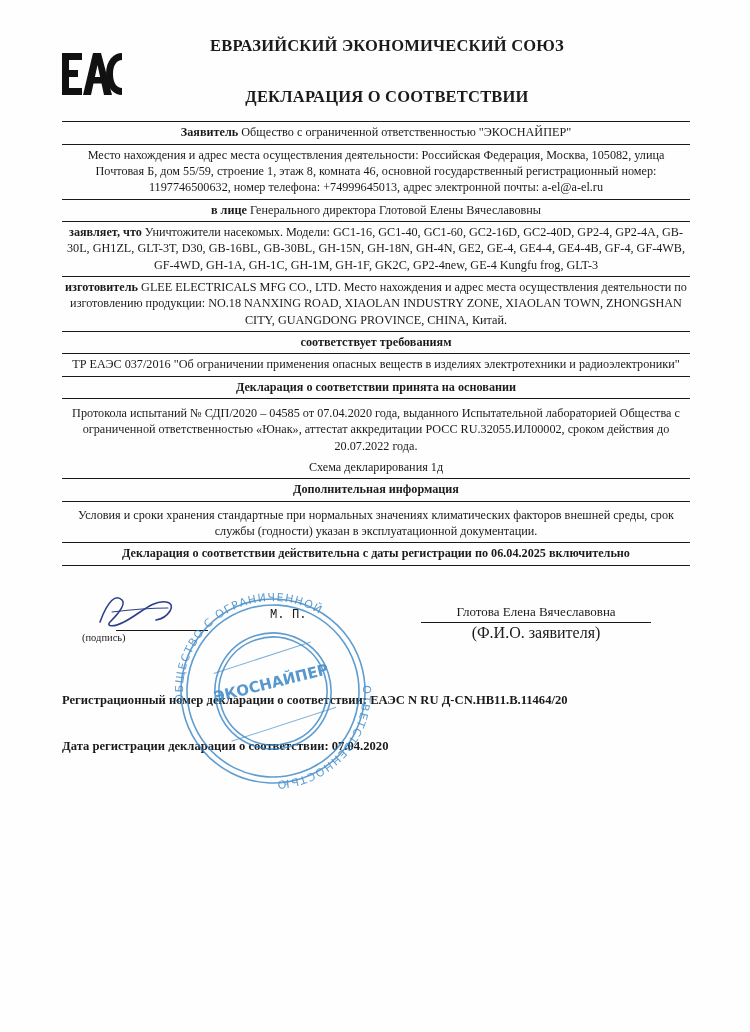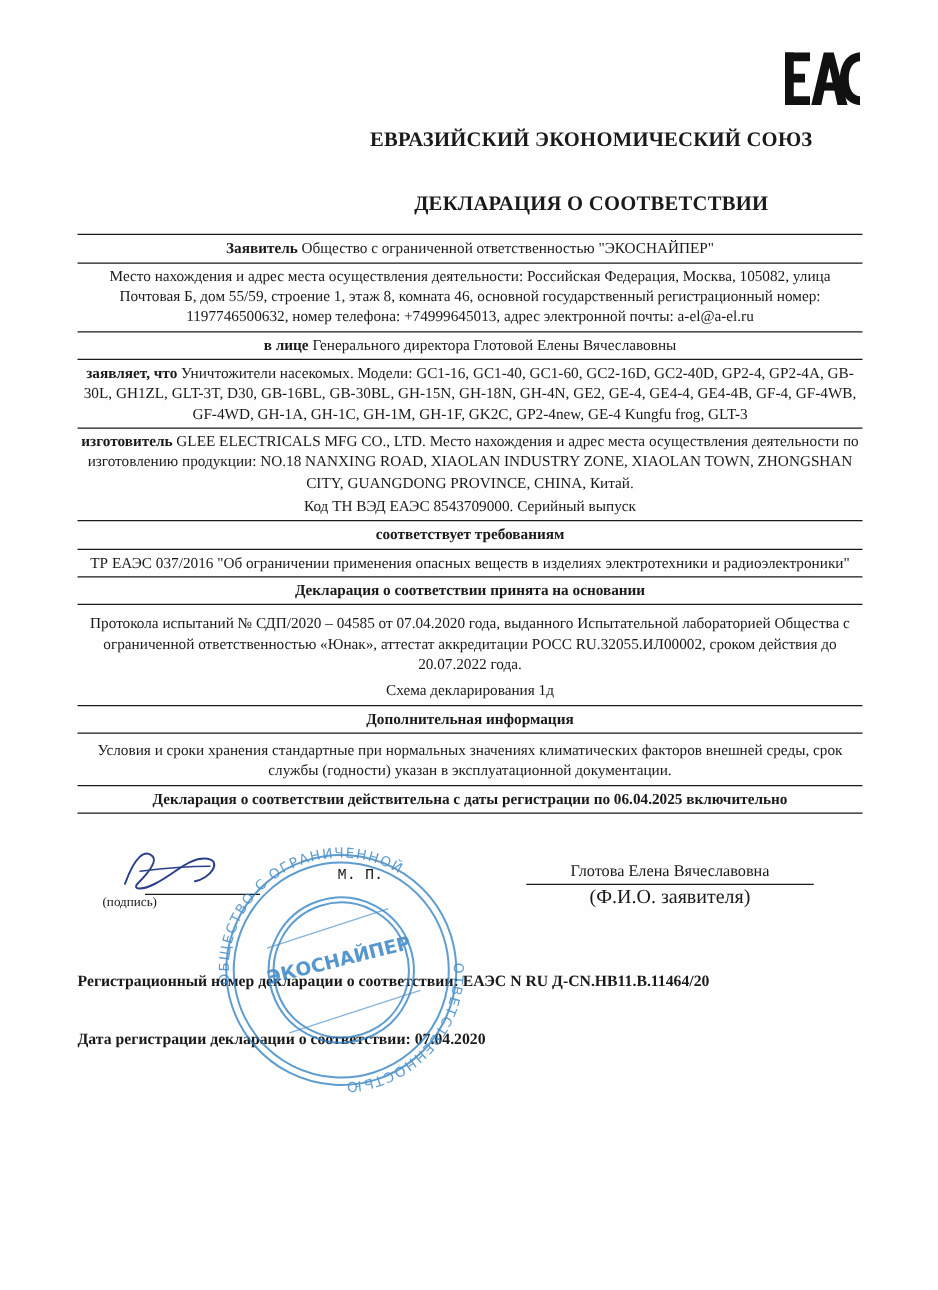--- a/index.html
+++ b/index.html
@@ -25,22 +25,21 @@
   .doc {
     position: absolute;
     left: 62px;
     top: 36px;
     width: 628px;
   }
 
   
   .header-row {
     display: flex;
-    align-items: flex-end;
-    flex-direction: column;
+    align-items: center;
   }
   .eac-mark {
     width: 62px;
     flex: 0 0 62px;
     padding-top: 4px;
   }
   .eac-mark svg { display: block; }
   .header-titles {
     flex: 1 1 auto;
     text-align: center;
@@ -204,23 +203,20 @@
       <div class="rule"></div>
       <div class="blk">
         <span class="lbl">заявляет, что</span>
         <span class="txt">Уничтожители насекомых.  Модели: GC1-16, GC1-40, GC1-60, GC2-16D, GC2-40D, GP2-4, GP2-4A, GB-30L, GH1ZL, GLT-3T, D30, GB-16BL, GB-30BL, GH-15N, GH-18N, GH-4N, GE2, GE-4, GE4-4, GE4-4B, GF-4, GF-4WB, GF-4WD, GH-1A, GH-1C, GH-1M, GH-1F, GK2C, GP2-4new, GE-4 Kungfu frog, GLT-3</span>
       </div>
 
       <div class="rule"></div>
       <div class="blk">
         <span class="lbl">изготовитель</span>
         <span class="txt">GLEE ELECTRICALS MFG CO., LTD. Место нахождения и адрес места осуществления деятельности по изготовлению продукции: NO.18 NANXING ROAD, XIAOLAN INDUSTRY ZONE, XIAOLAN TOWN, ZHONGSHAN CITY, GUANGDONG PROVINCE, CHINA, Китай.</span>
-      </div>
-      <div class="blk" style="padding-top:0">
-        <span class="txt">Код ТН ВЭД ЕАЭС 8543709000. Серийный выпуск</span>
       </div>
 
       <div class="rule"></div>
       <div class="blk">
         <span class="lbl">соответствует требованиям</span>
       </div>
 
       <div class="rule"></div>
       <div class="blk">
         <span class="txt">ТР ЕАЭС 037/2016 "Об ограничении применения опасных веществ в изделиях электротехники и радиоэлектроники"</span>

